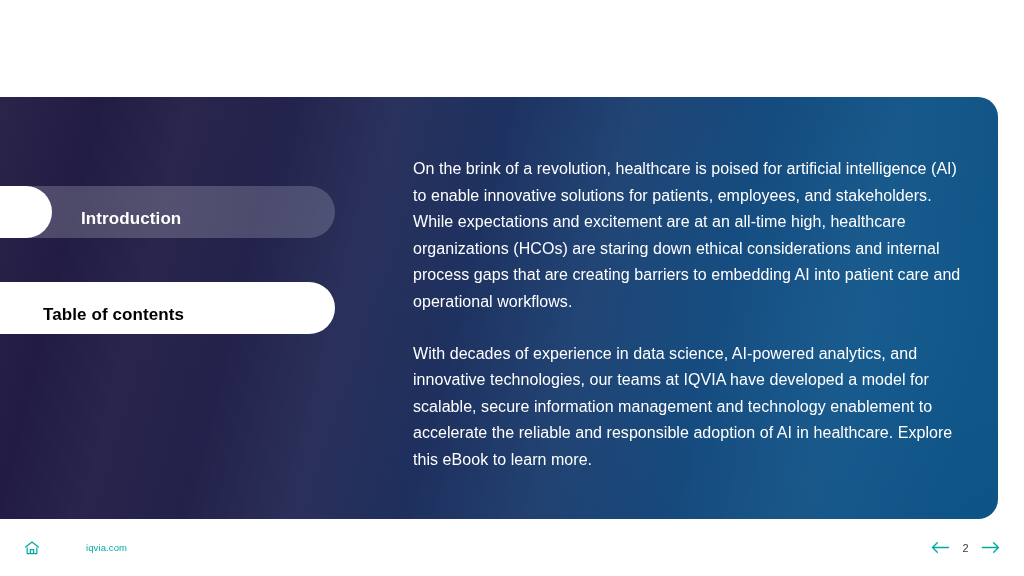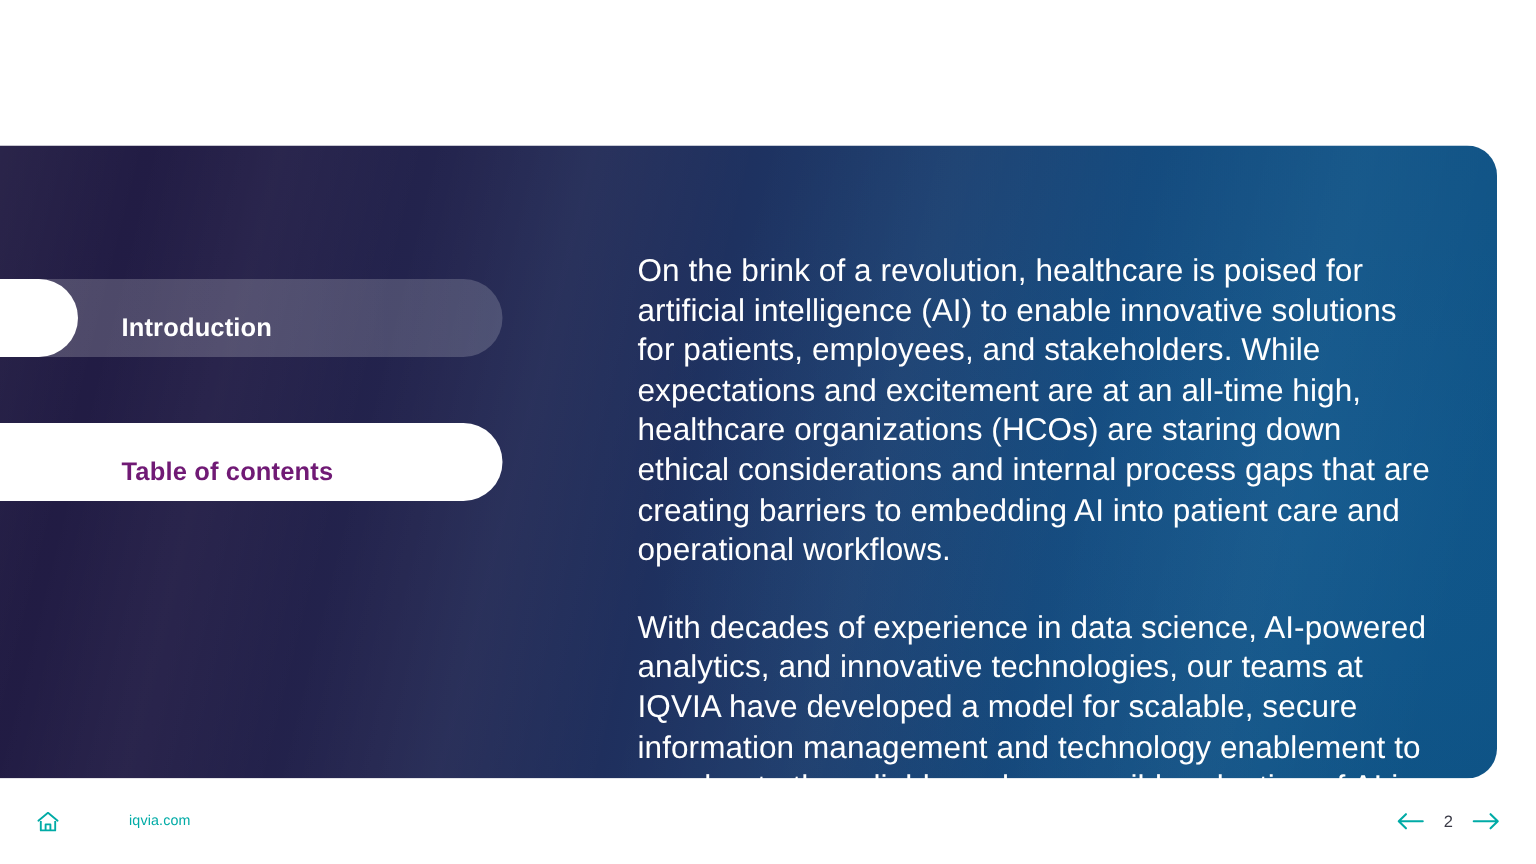--- a/index.html
+++ b/index.html
@@ -128,39 +128,39 @@
     top: 0;
     width: 335px;
     height: 52px;
     border-radius: 0 26px 26px 0;
     background: #ffffff;
     z-index: 1;
   }
   .nav-pill.is-plain .pill-label {
     position: relative;
     z-index: 3;
-    margin-left: 81px;
-    color: #701a75;
+    margin-left: 43px;
+    color: #000000;
     font-size: 17px;
     font-weight: bold;
     letter-spacing: 0.1px;
   }
 
   
   #body-copy {
     position: absolute;
     left: 409px;
     top: 152px;
     width: 566px;
     z-index: 3;
   }
   #body-copy p {
-    margin: 16px;
+    margin: 4px;
     color: #ffffff;
-    font-size: 21px;
+    font-size: 16px;
     line-height: 26.6px;
     letter-spacing: 0.05px;
   }
   #body-copy p + p {
     margin-top: 25px;
   }
 
   
   #footer {
     position: absolute;

